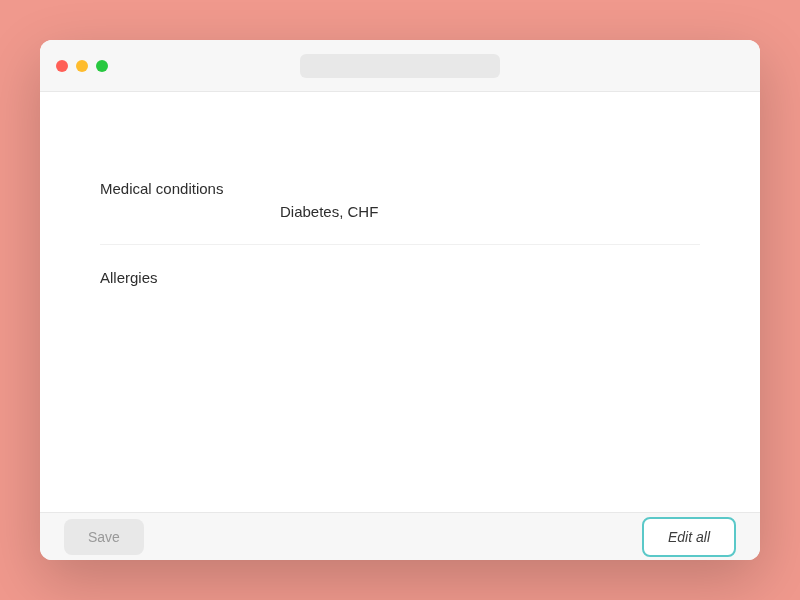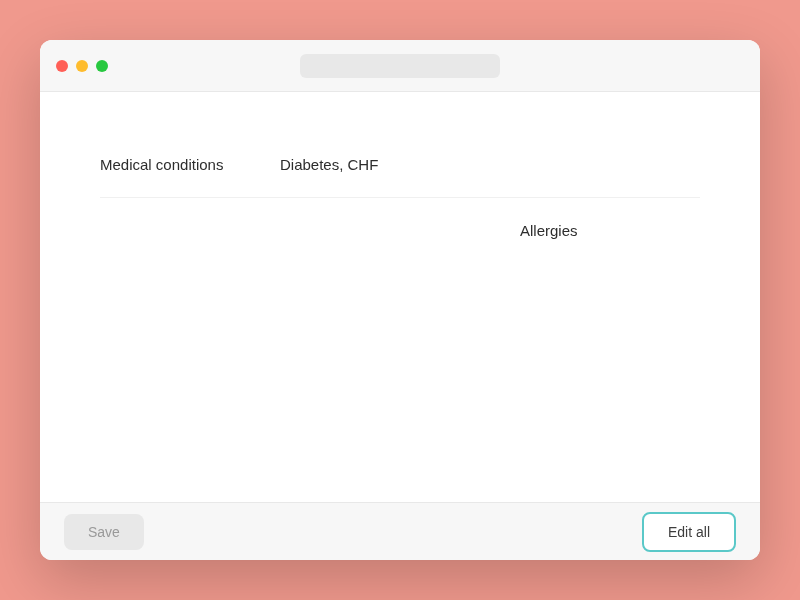--- a/index.html
+++ b/index.html
@@ -77,50 +77,50 @@
     .content {
       flex: 1;
       padding: 40px 60px;
       display: flex;
       flex-direction: column;
       gap: 0;
     }
 
     .field-row {
       display: flex;
-      align-items: flex-end;
+      align-items: center;
       padding: 24px 0;
       border-bottom: 1px solid #f0f0f0;
     }
 
     .field-row:last-child {
       border-bottom: none;
-      flex-direction: column;
     }
 
     .field-label {
       width: 180px;
       font-size: 15px;
       color: #2d2d2d;
       font-weight: 400;
       flex-shrink: 0;
     }
 
     .field-value {
       font-size: 15px;
       color: #2d2d2d;
+      margin-top: 47px;
     }
 
     .field-value-empty {
       font-size: 15px;
       color: #bdbdbd;
     }
 
     .footer {
-      height: 58px;
+      height: 48px;
       background: #f7f7f7;
       border-top: 1px solid #e8e8e8;
       display: flex;
       align-items: center;
       justify-content: space-between;
       padding: 0 24px;
       flex-shrink: 0;
     }
 
     .btn-save {
@@ -136,20 +136,21 @@
 
     .btn-edit-all {
       padding: 10px 24px;
       background: #ffffff;
       border: 2px solid #5ac8c8;
       border-radius: 8px;
       font-size: 14px;
       color: #3d3d3d;
       cursor: pointer;
       font-family: inherit;
+      font-style: italic;
     }
   </style>
 </head>
 <body>
 
 <div class="window">
 
   <div class="titlebar">
     <div class="traffic-lights">
       <div class="traffic-light traffic-light-close"></div>

